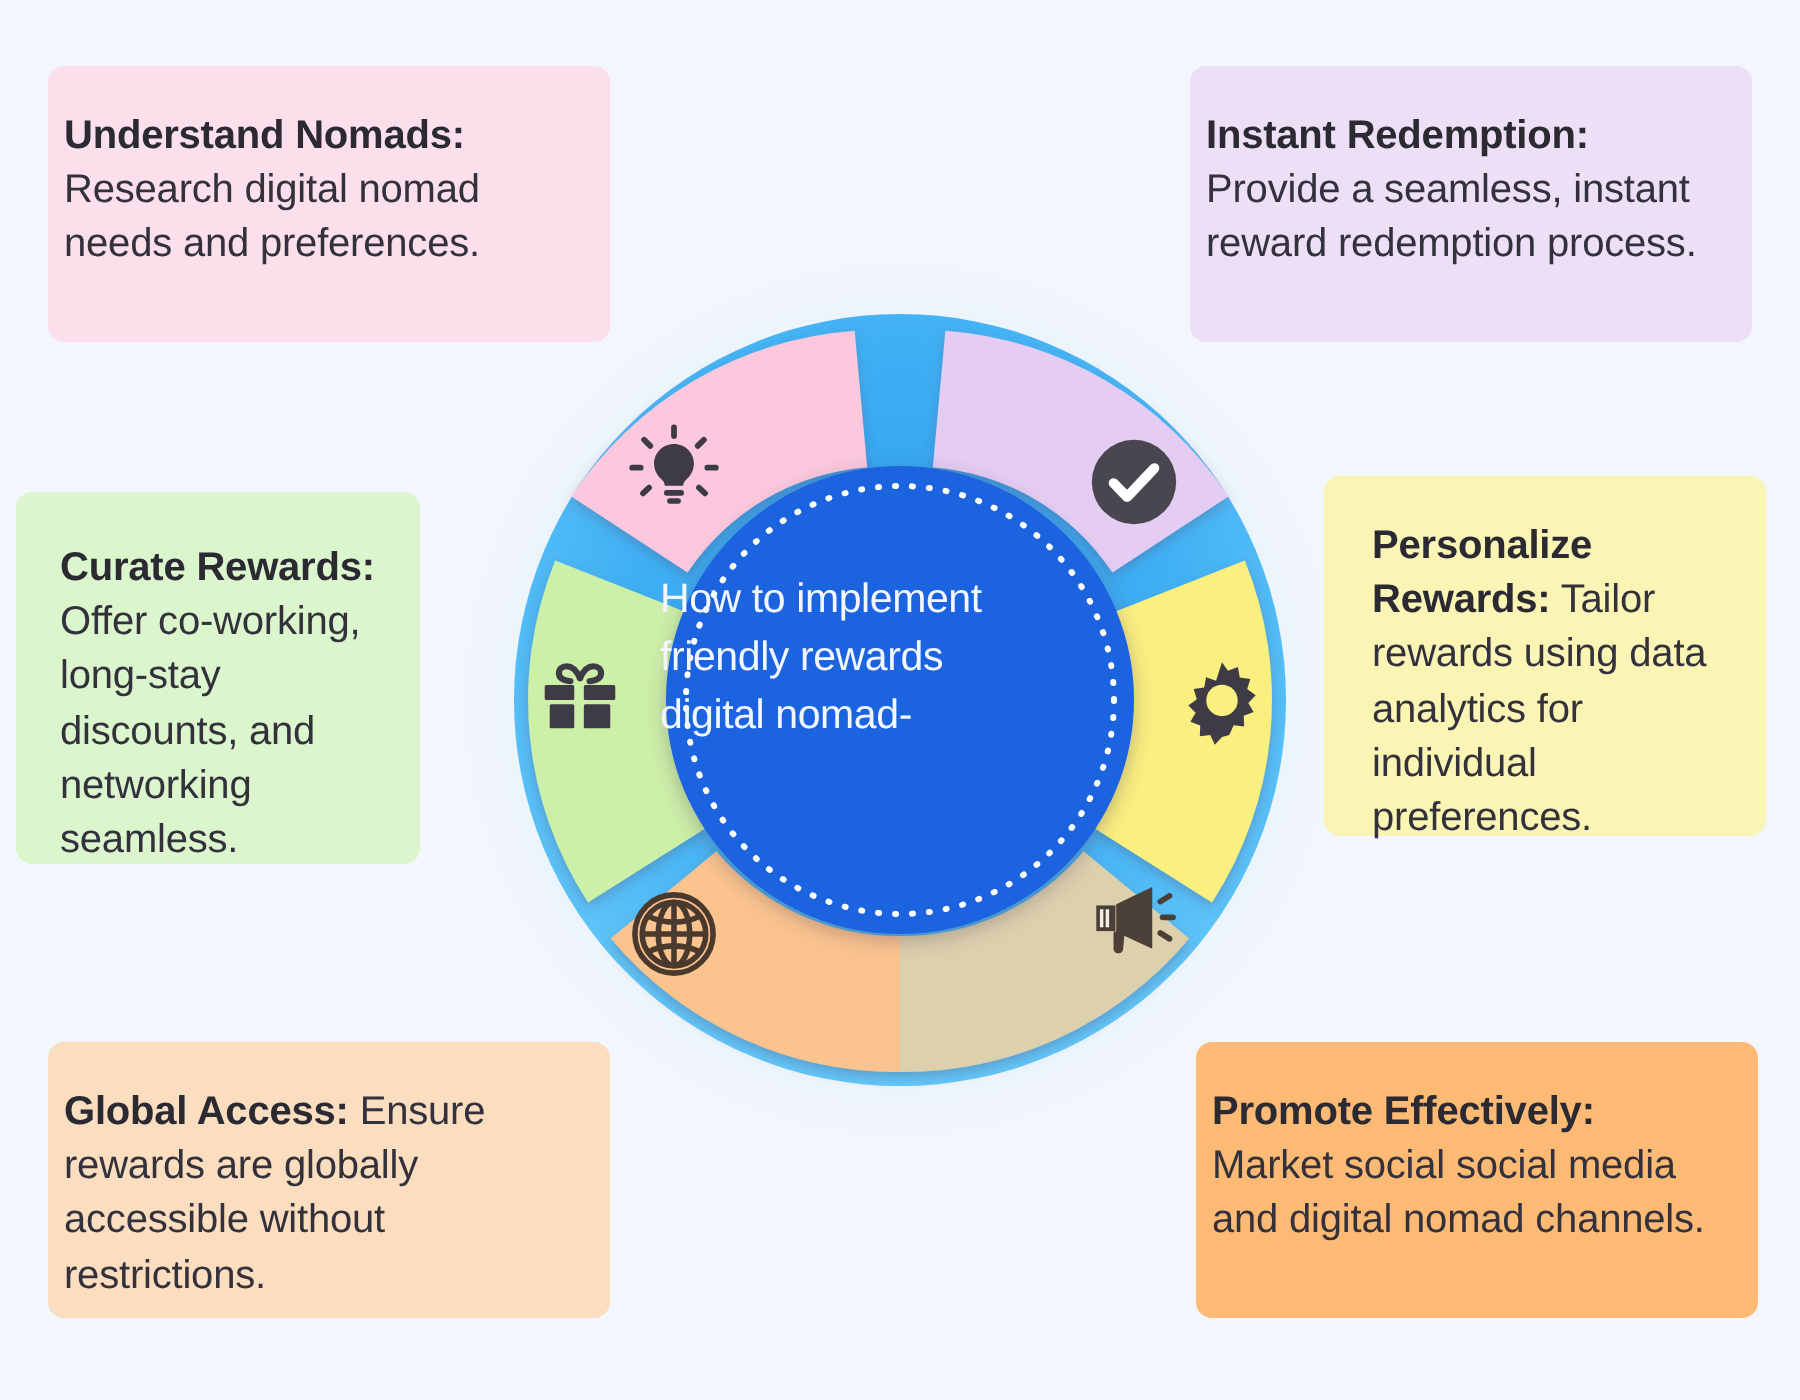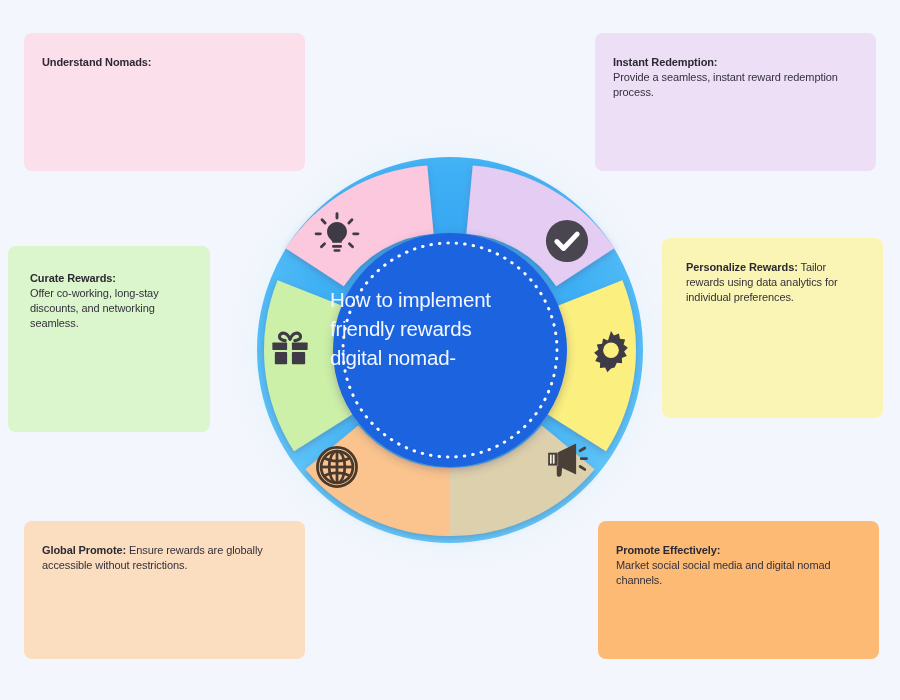--- a/index.html
+++ b/index.html
@@ -19,23 +19,23 @@
     inset: 0;
     width: 900px;
     height: 700px;
   }
 
   
   .card {
     position: absolute;
     box-sizing: border-box;
     border-radius: 8px;
-    padding: 16px 18px;
+    padding: 16px 8px;
     color: #33313c;
-    font-size: 11px;
+    font-size: 20px;
     line-height: 1.36;
     letter-spacing: -0.1px;
   }
   .card b {
     font-weight: 700;
     color: #2b2932;
   }
 
   .card-tl { left: 24px;  top: 33px;  width: 281px; height: 138px; background: #fbdfeb; }
   .card-tr { left: 595px; top: 33px;  width: 281px; height: 138px; background: #eddff6; }
@@ -206,38 +206,39 @@
         <rect x="2.8" y="8.1" width="7.7" height="3.9" rx="0.4"></rect>
         <rect x="13.0" y="8.1" width="8.2" height="3.9" rx="0.4"></rect>
         <rect x="4.1" y="13.1" width="6.4" height="6.3" rx="0.4"></rect>
         <rect x="13.0" y="13.1" width="6.9" height="6.3" rx="0.4"></rect>
       </svg>
     </div>
   </div>
 
   <div class="card card-tl">
     <b>Understand Nomads:</b><br>
+    <span>Research digital nomad needs and preferences.</span>
   </div>
 
   <div class="card card-tr">
     <b>Instant Redemption:</b><br>
     <span>Provide a seamless, instant reward redemption process.</span>
   </div>
 
   <div class="card card-ml">
     <b>Curate Rewards:</b><br>
     <span>Offer co-working, long-stay discounts, and networking seamless.</span>
   </div>
 
   <div class="card card-mr">
     <b>Personalize Rewards:</b><span> Tailor rewards using data analytics for individual preferences.</span>
   </div>
 
   <div class="card card-bl">
-    <b>Global Promote:</b><span> Ensure rewards are globally accessible without restrictions.</span>
+    <b>Global Access:</b><span> Ensure rewards are globally accessible without restrictions.</span>
   </div>
 
   <div class="card card-br">
     <b>Promote Effectively:</b><br>
     <span>Market social social media and digital nomad channels.</span>
   </div>
 
 </div>
 
 </body></html>

